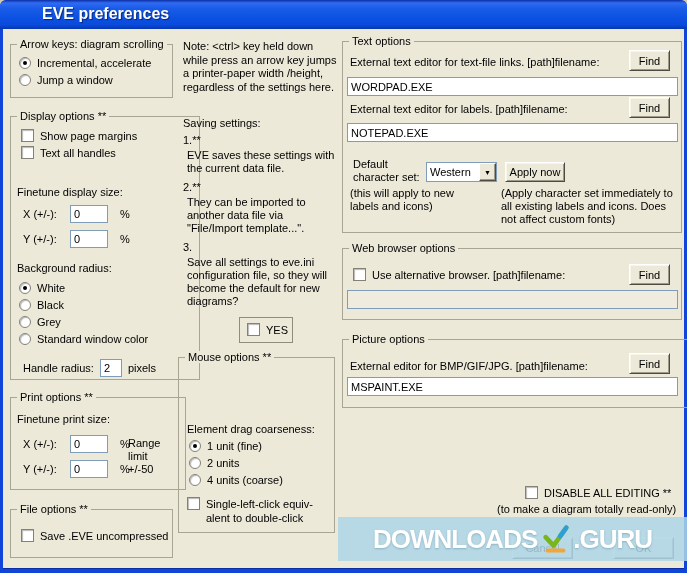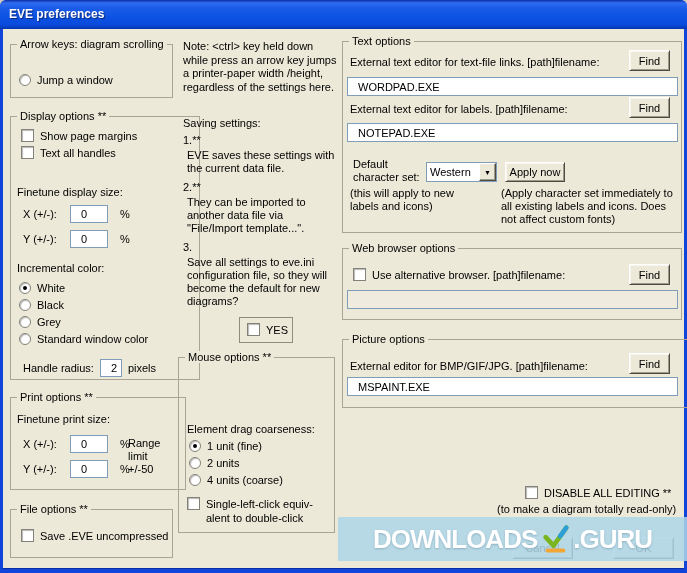--- a/index.html
+++ b/index.html
@@ -10,41 +10,41 @@
     font-family:"Liberation Sans", sans-serif;font-size:11px;color:#000;
     box-shadow:inset 3px 0 0 #1144D8, inset -3px 0 0 #1144D8, inset 0 -4px 0 #1144D8, inset 0 -5px 0 #0A2FA0;
     border-radius:6px 6px 0 0;overflow:hidden;
   }
   .titlebar{
     position:absolute;left:0;top:0;width:687px;height:29px;
     background:linear-gradient(180deg,#0B2EA4 0%,#2F6BF2 10%,#1A5CE8 28%,#0C52E2 60%,#0A4ADC 86%,#0636AC 100%);
     border-radius:6px 6px 0 0;
     display:flex;align-items:center;padding:0 0 2px 9px;
   }
-  .titletext{color:#fff;font-weight:bold;font-size:12px;text-shadow:1px 1px 1px rgba(0,0,40,.55);}
+  .titletext{color:#fff;font-weight:bold;font-size:16px;text-shadow:1px 1px 1px rgba(0,0,40,.55);margin-left:33px;}
   .abs{position:absolute;}
   .groupbox{position:absolute;border:1px solid #A9A594;}
   .grouplabel{position:absolute;top:-7px;left:6px;background:#ECE9D8;padding:0 3px;white-space:nowrap;}
   .lbl{position:absolute;white-space:nowrap;}
   .wrap{position:absolute;line-height:13px;}
   .row{position:absolute;display:flex;align-items:center;gap:6px;white-space:nowrap;}
   .cb{
     flex:0 0 auto;width:13px;height:13px;background:#fff;border:1px solid #848278;
     box-shadow:inset 1px 1px 1px rgba(0,0,0,.28), inset -1px -1px 0 #fff;
   }
   .radio{
     flex:0 0 auto;width:12px;height:12px;background:#fff;border:1px solid #848278;border-radius:50%;
     box-shadow:inset 1px 1px 1px rgba(0,0,0,.28);position:relative;
   }
   .radio.sel::after{
     content:"";position:absolute;left:3px;top:3px;width:4px;height:4px;background:#000;border-radius:50%;
   }
   .tb{
     position:absolute;background:#fff;border:1px solid #7F9DB9;height:19px;
-    display:flex;align-items:center;padding:0 10px;overflow:hidden;white-space:nowrap;
+    display:flex;align-items:center;padding:0 3px;overflow:hidden;white-space:nowrap;
   }
   .tb.small{width:38px;height:18px;position:static;}
   .tb.dim{background:#EFECDF;}
   .btn{
     position:absolute;background:#ECE9D8;
     border-top:1px solid #FFFFFF;border-left:1px solid #FFFFFF;
     border-right:1px solid #4E4C42;border-bottom:1px solid #4E4C42;
     box-shadow:inset 1px 1px 0 #F8F6EC, inset -1px -1px 0 #9D9A8B;
     display:flex;align-items:center;justify-content:center;font-size:11px;cursor:default;
   }
@@ -76,20 +76,24 @@
 <body>
 
 <div class="window">
 
   <div class="titlebar">
     <span class="titletext">EVE preferences</span>
   </div>
 
   <div class="groupbox" style="left:10px;top:44px;width:163px;height:54px">
     <span class="grouplabel">Arrow keys: diagram scrolling</span>
+    <div class="row" style="left:8px;top:12px">
+      <span class="radio sel"></span>
+      <span>Incremental, accelerate</span>
+    </div>
     <div class="row" style="left:8px;top:29px">
       <span class="radio"></span>
       <span>Jump a window</span>
     </div>
   </div>
 
   <div class="groupbox" style="left:10px;top:116px;width:190px;height:264px">
     <span class="grouplabel">Display options **</span>
     <div class="row" style="left:10px;top:12px">
       <span class="cb"></span>
@@ -103,21 +107,21 @@
     <div class="row" style="left:12px;top:88px">
       <span style="width:41px">X (+/-):</span>
       <div class="tb small">0</div>
       <span style="margin-left:6px">%</span>
     </div>
     <div class="row" style="left:12px;top:113px">
       <span style="width:41px">Y (+/-):</span>
       <div class="tb small">0</div>
       <span style="margin-left:6px">%</span>
     </div>
-    <span class="lbl" style="left:6px;top:145px">Incremental color:</span>
+    <span class="lbl" style="left:6px;top:145px">Background radius:</span>
     <div class="row" style="left:8px;top:165px">
       <span class="radio sel"></span>
       <span>White</span>
     </div>
     <div class="row" style="left:8px;top:182px">
       <span class="radio"></span>
       <span>Black</span>
     </div>
     <div class="row" style="left:8px;top:199px">
       <span class="radio"></span>

